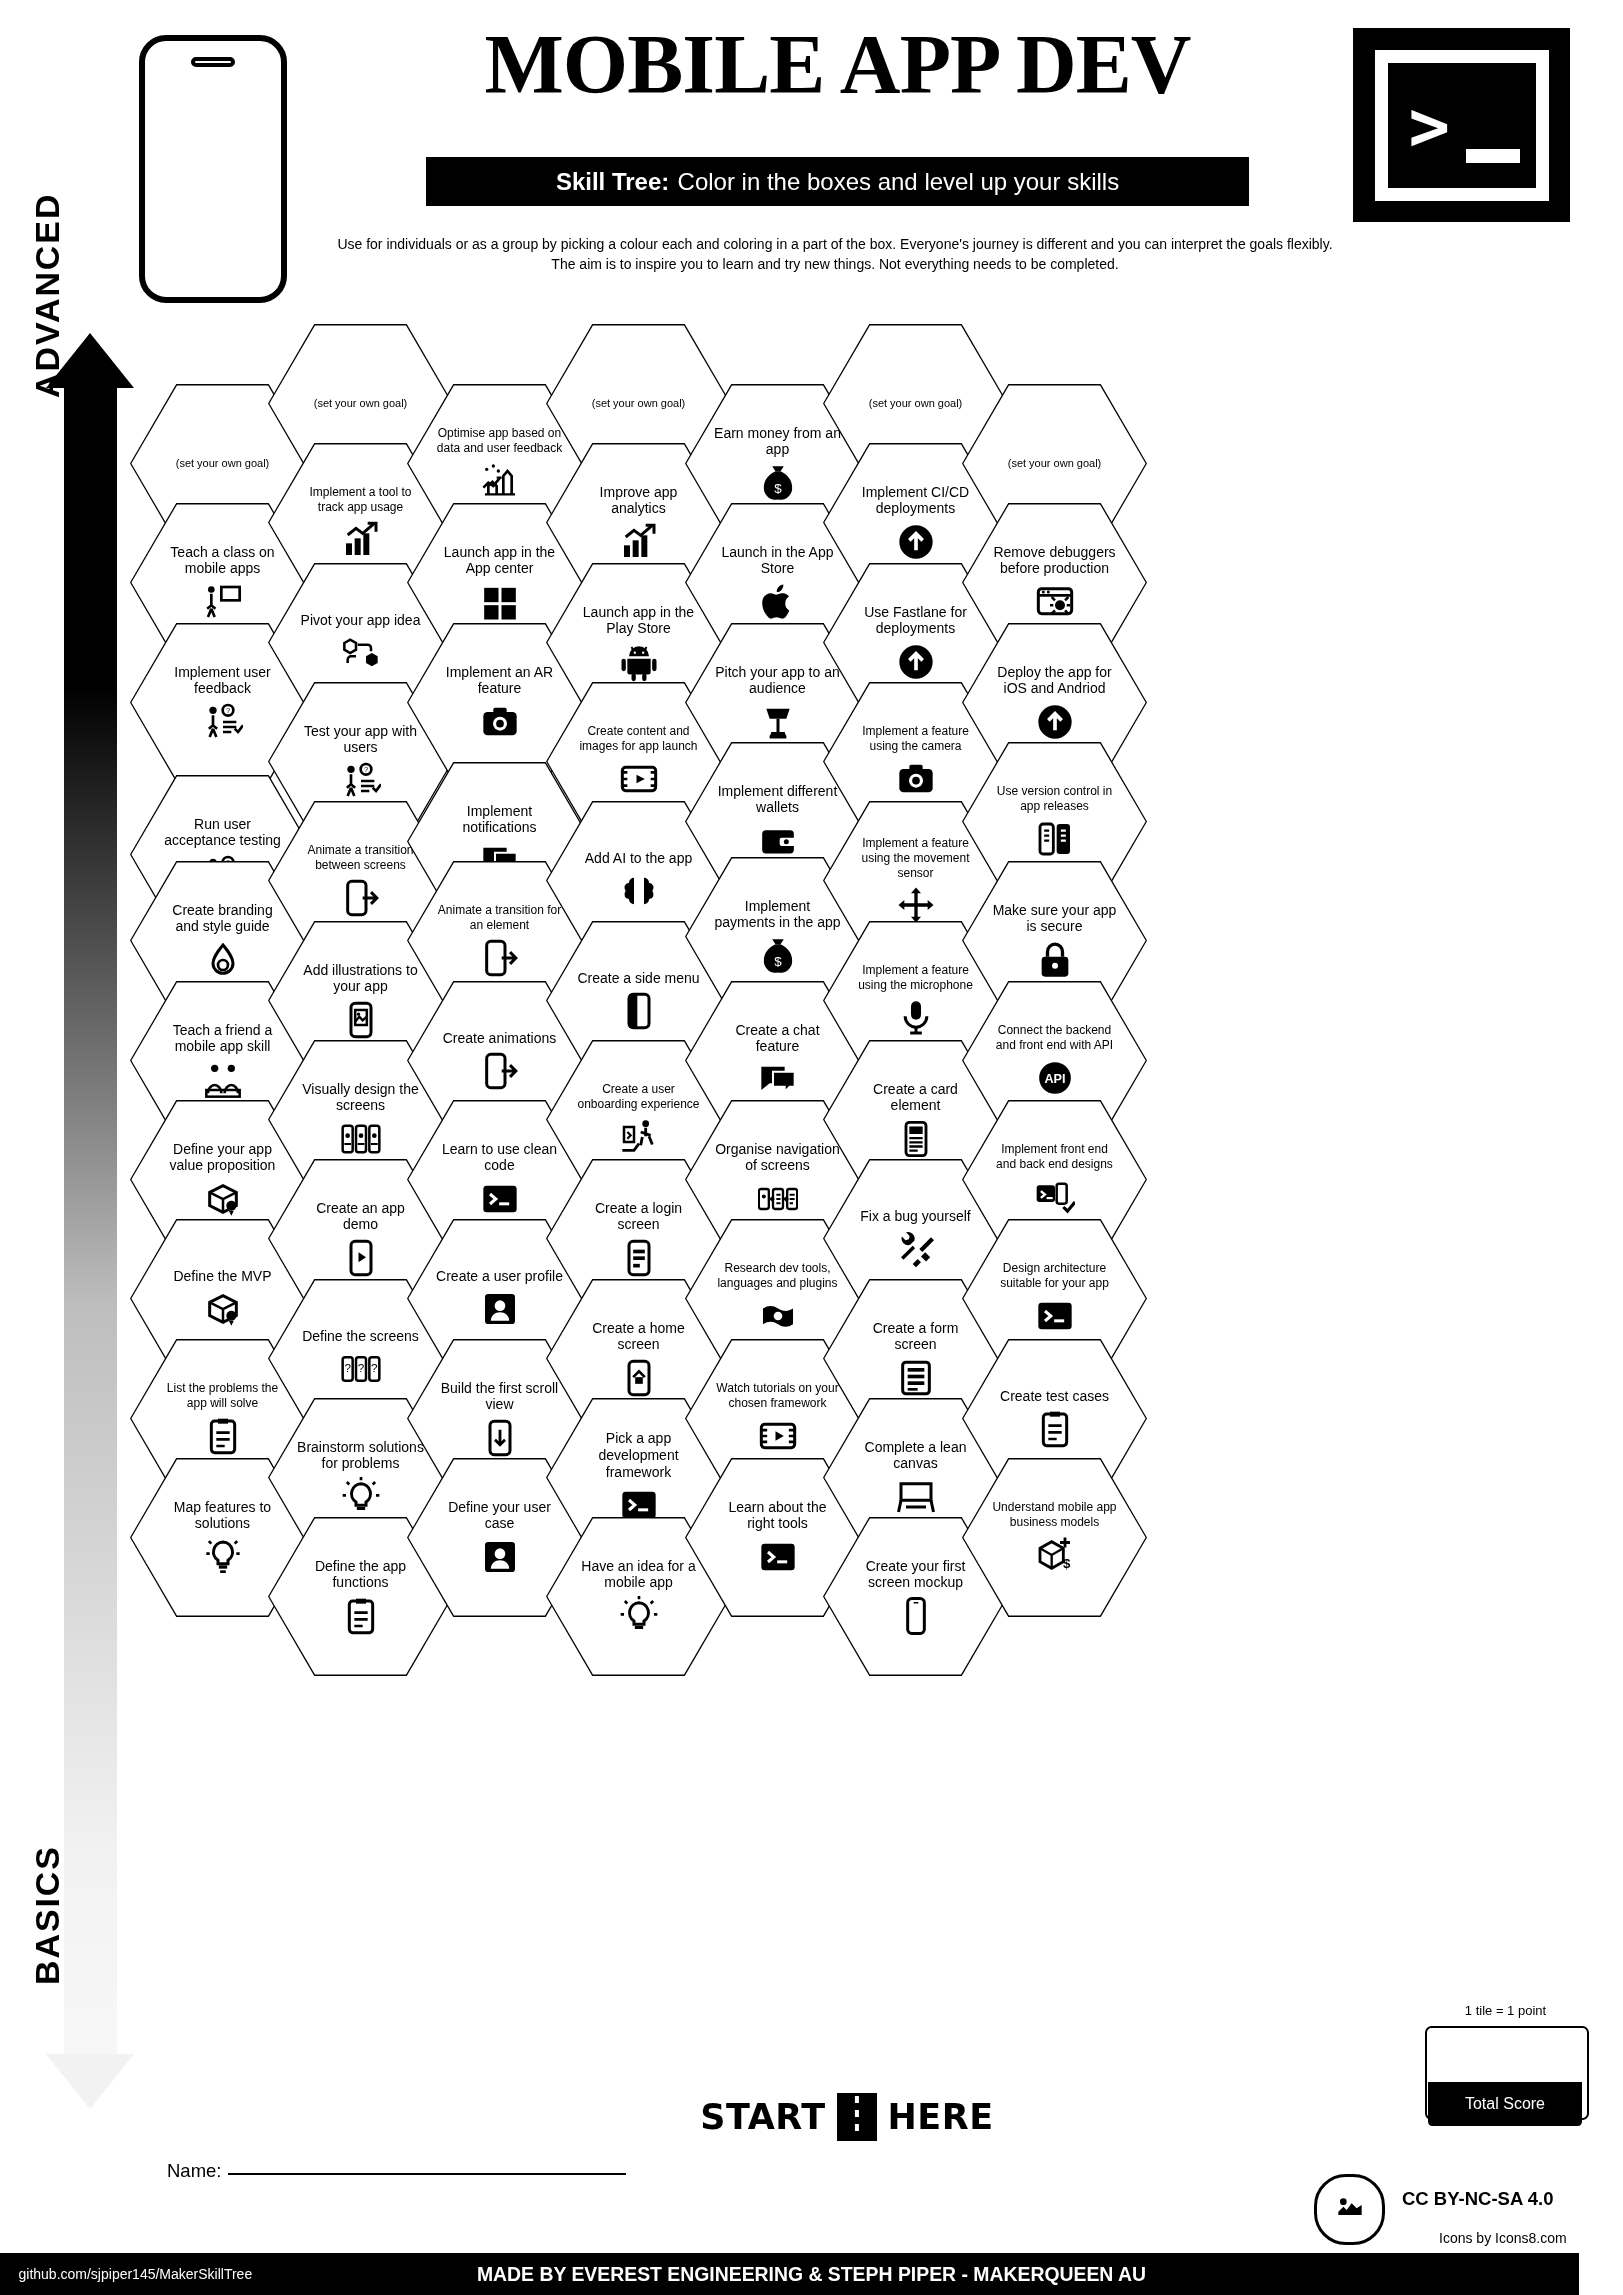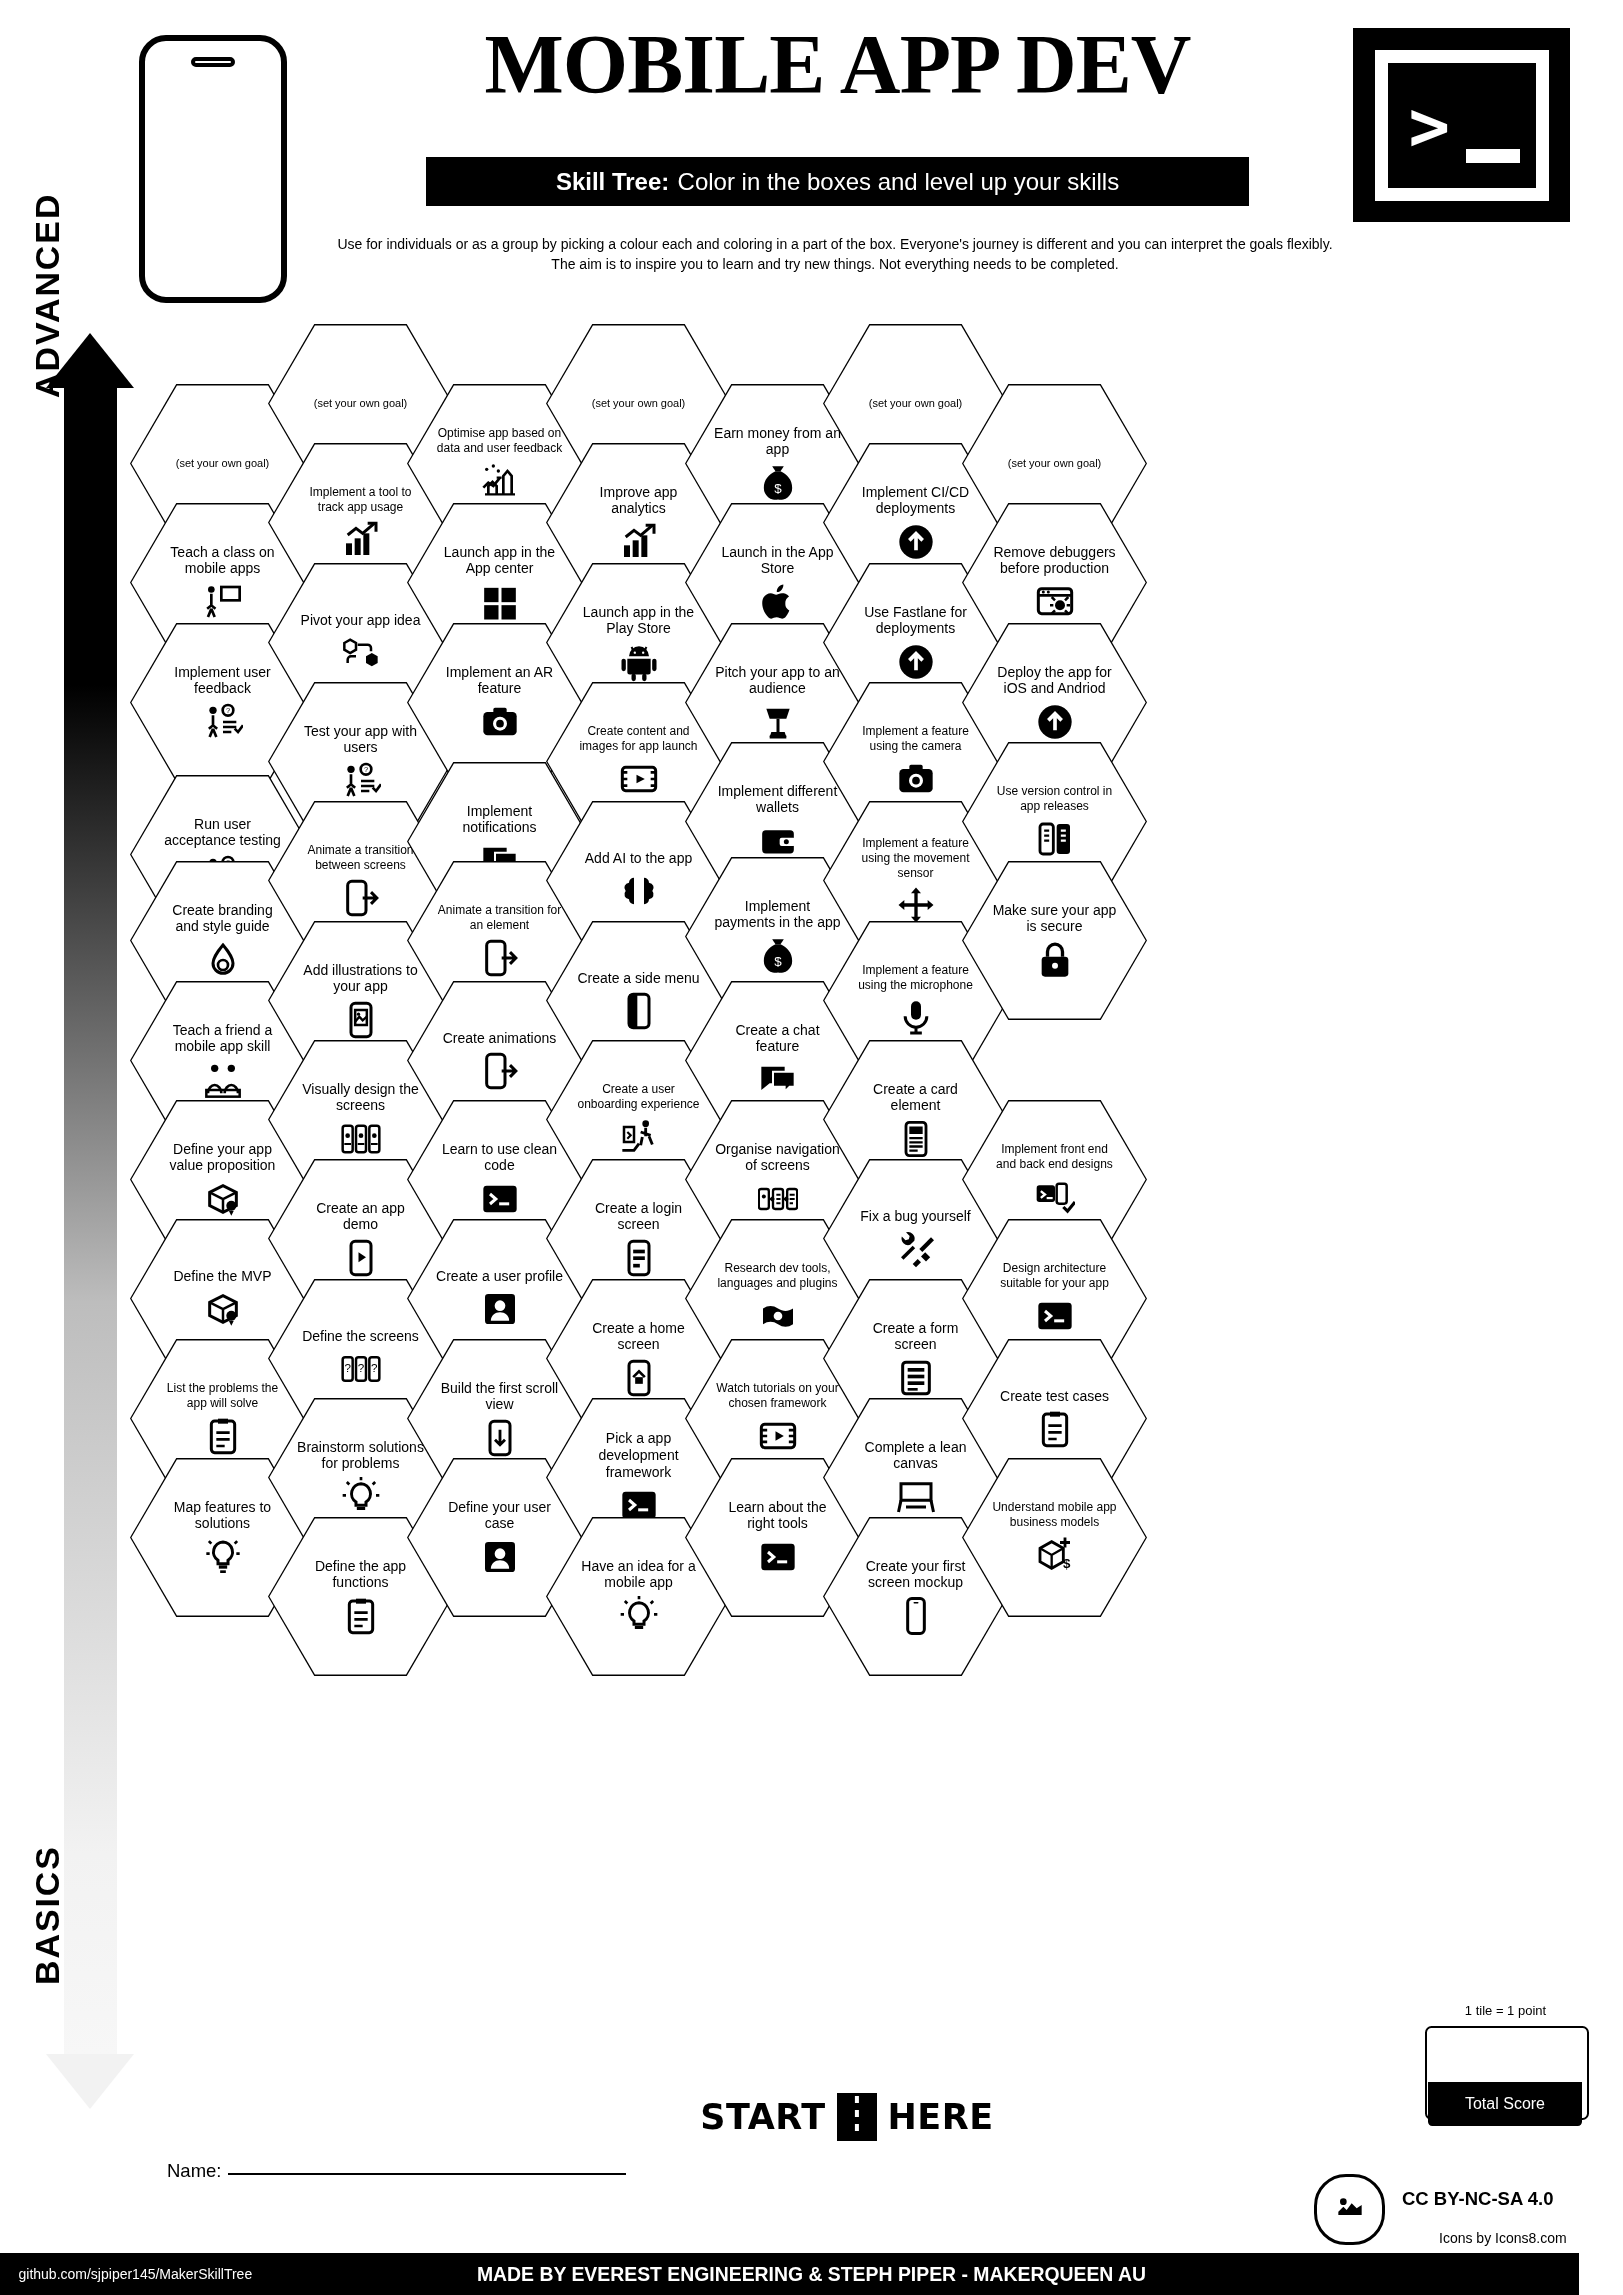--- a/index.html
+++ b/index.html
@@ -1048,20 +1048,33 @@
         <div class="hex-label">Make sure your app is secure</div>
         <div class="hex-icon">
           <svg width="40" height="40" viewBox="0 0 24 24">
             <rect x="4" y="10" width="16" height="12" rx="2" fill="#000"></rect>
             <path d="M7.5 10V7a4.5 4.5 0 0 1 9 0v3" fill="none" stroke="#000" stroke-width="2"></path>
             <circle cx="12" cy="15.5" r="1.8" fill="#fff"></circle>
           </svg>
         </div>
       </div>
     </div>
+    <div class="hexwrap" style="left: 962px; top: 981px;">
+      <div class="border"></div>
+      <div class="fill"></div>
+      <div class="content">
+        <div class="hex-label small">Connect the backend and front end with API</div>
+        <div class="hex-icon">
+          <svg width="40" height="40" viewBox="0 0 24 24">
+            <circle cx="12" cy="12" r="9.5" fill="#000"></circle>
+            <text x="12" y="15.2" font-size="7.6" text-anchor="middle" fill="#fff" font-family="sans-serif" font-weight="bold">API</text>
+          </svg>
+        </div>
+      </div>
+    </div>
     <div class="hexwrap" style="left: 962px; top: 1100px;">
       <div class="border"></div>
       <div class="fill"></div>
       <div class="content">
         <div class="hex-label small">Implement front end and back end designs</div>
         <div class="hex-icon">
           <svg width="40" height="40" viewBox="0 0 24 24">
             <rect x="1" y="5" width="11" height="10" rx="1.6" fill="#000"></rect>
             <path d="M3.5 8.5l2.5 2-2.5 2" fill="none" stroke="#fff" stroke-width="1.4"></path>
             <rect x="7" y="12" width="3.6" height="1.3" fill="#fff"></rect>

